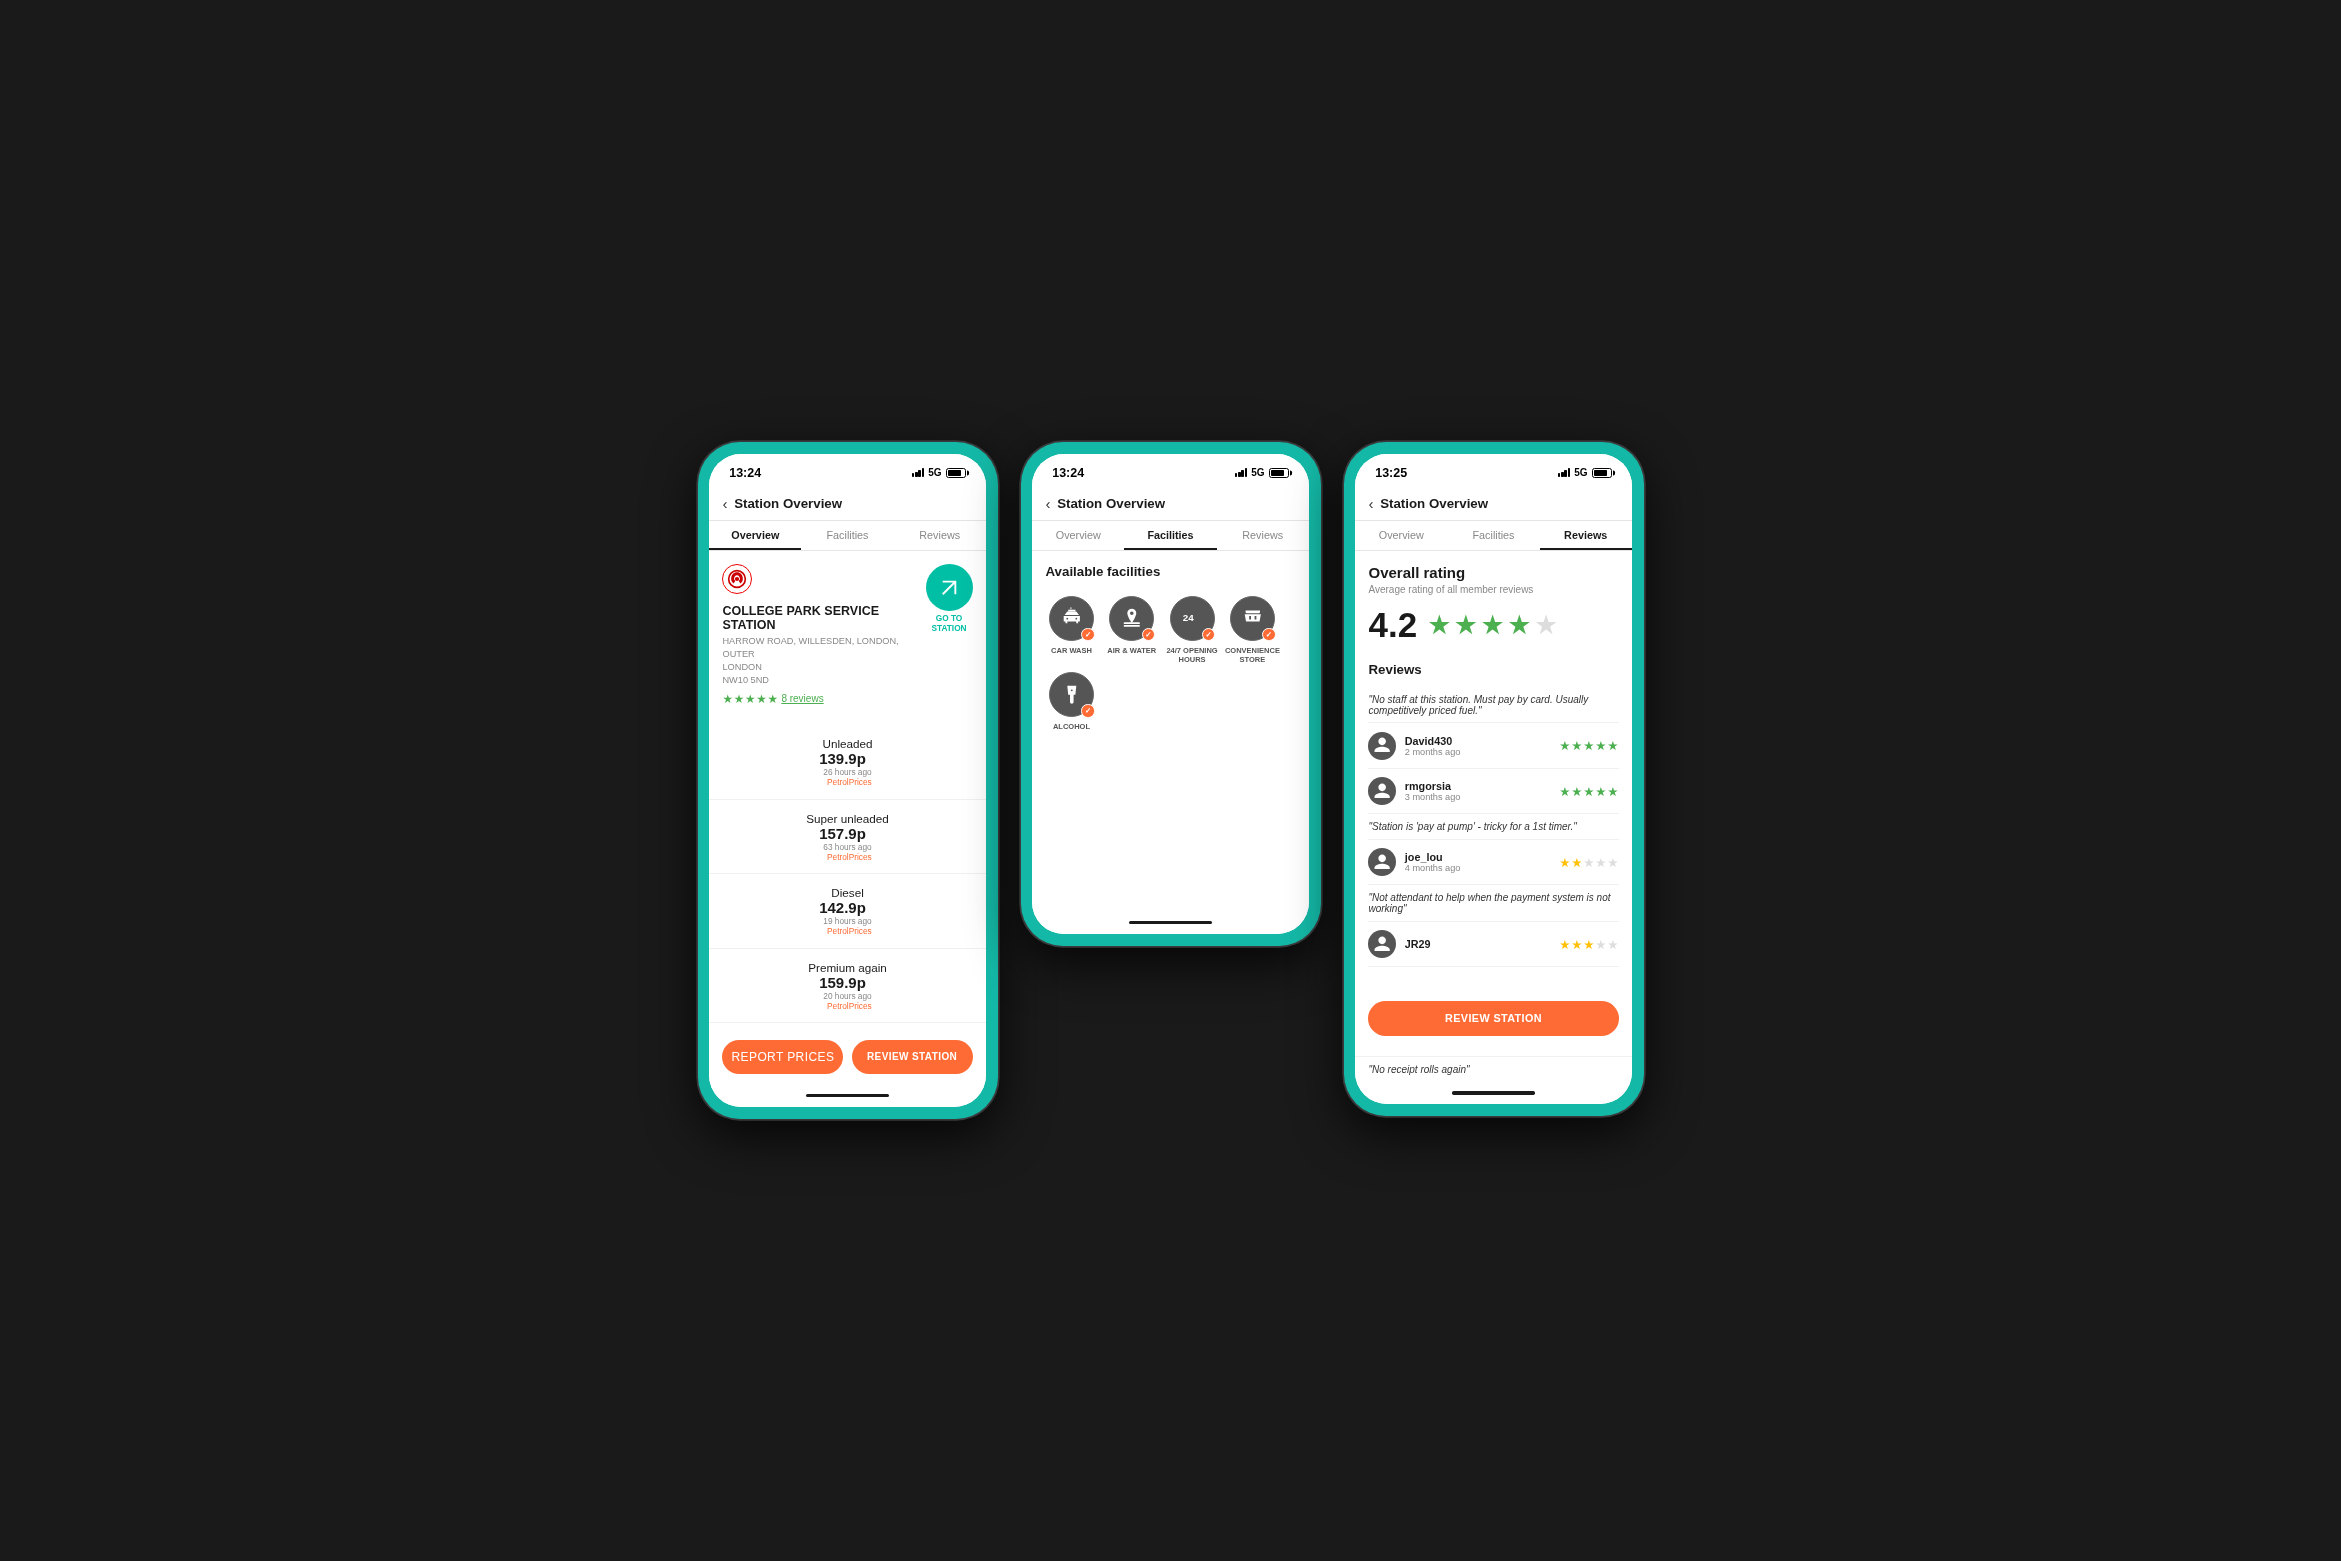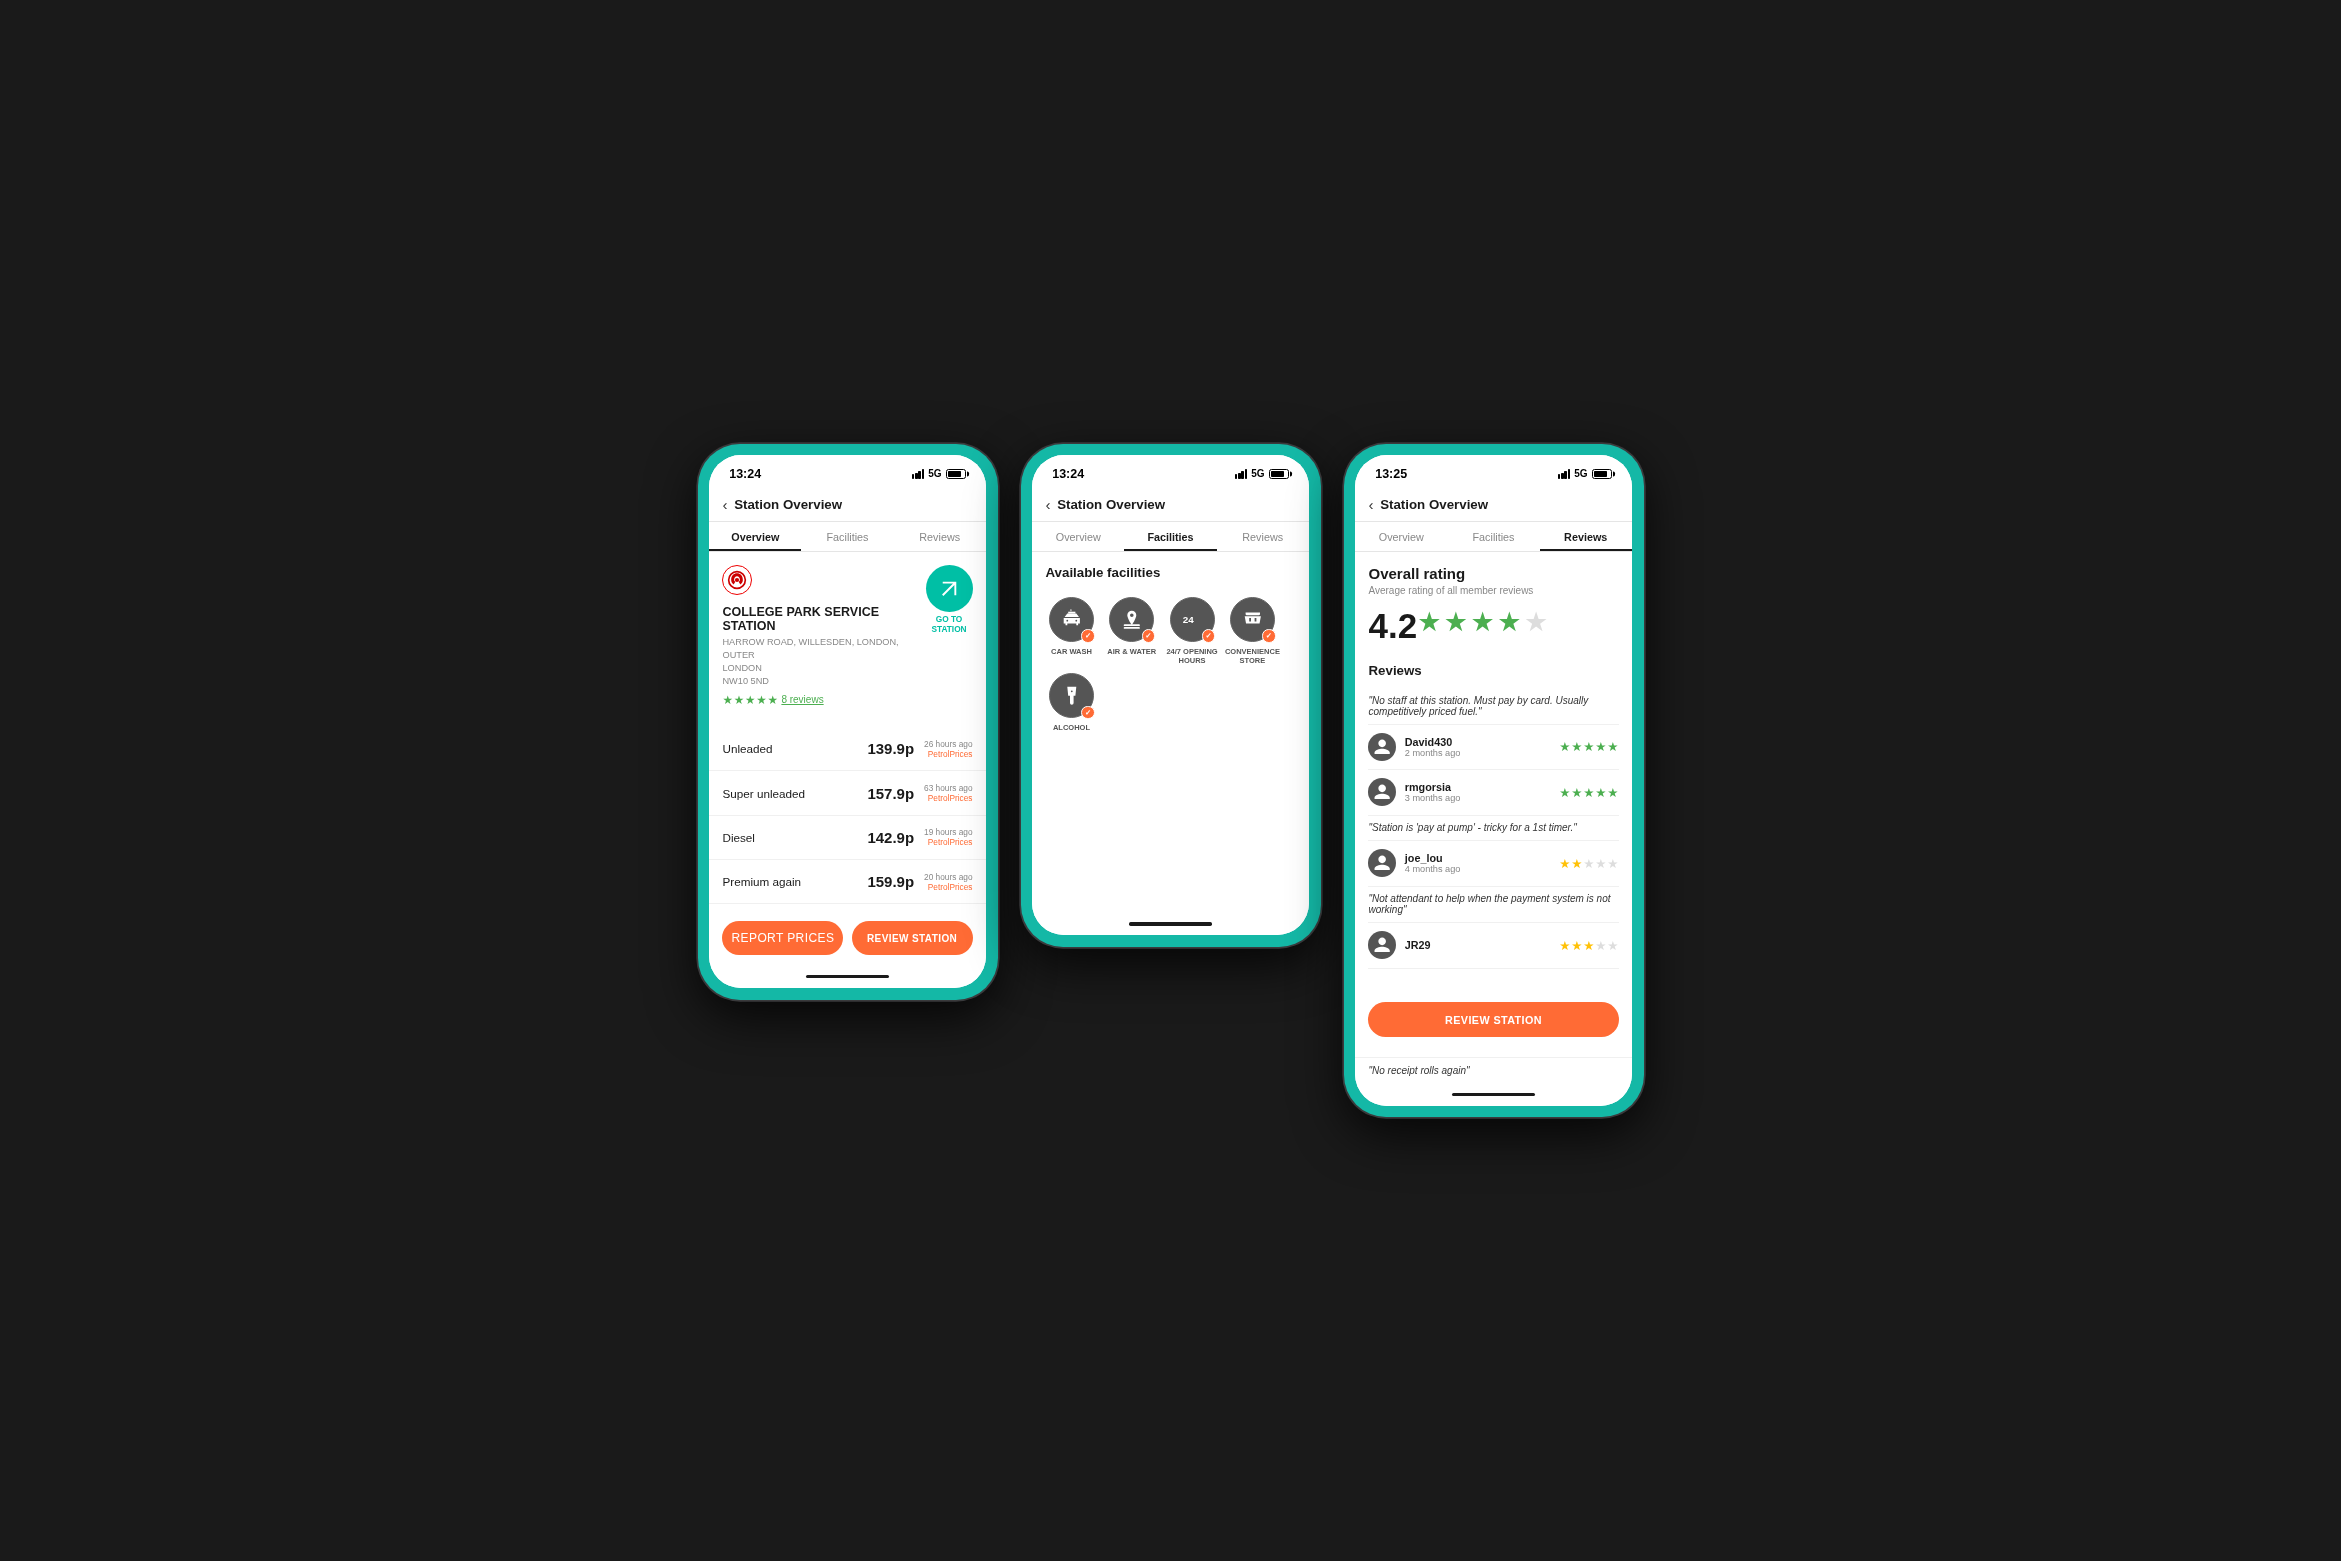--- a/index.html
+++ b/index.html
@@ -220,20 +220,21 @@
     .fuel-list {
       background: #fff;
       margin-top: 6.7px;
     }
     .fuel-row {
       display: flex;
       align-items: center;
       padding: 11.7px 13.3px;
       border-bottom: 0.8px solid #f0f0f0;
       justify-content: space-between;
+      flex-direction: column;
     }
     .fuel-name {
       font-size: 11.7px;
       color: #1a1a1a;
       flex: 1;
     }
     .fuel-price {
       font-size: 15px;
       font-weight: 800;
       color: #1a1a1a;
@@ -392,20 +393,22 @@
       color: #1a1a1a;
       margin-bottom: 3.3px;
     }
     .overall-subtitle {
       font-size: 10px;
       color: #888;
       margin-bottom: 10px;
     }
     .rating-row {
       display: flex;
+      align-items: center;
+      gap: 10px;
       margin-bottom: 16.7px;
     }
     .rating-number {
       font-size: 35px;
       font-weight: 800;
       color: #1a1a1a;
     }
     .rating-stars-large {
       display: flex;
       gap: 2.5px;

